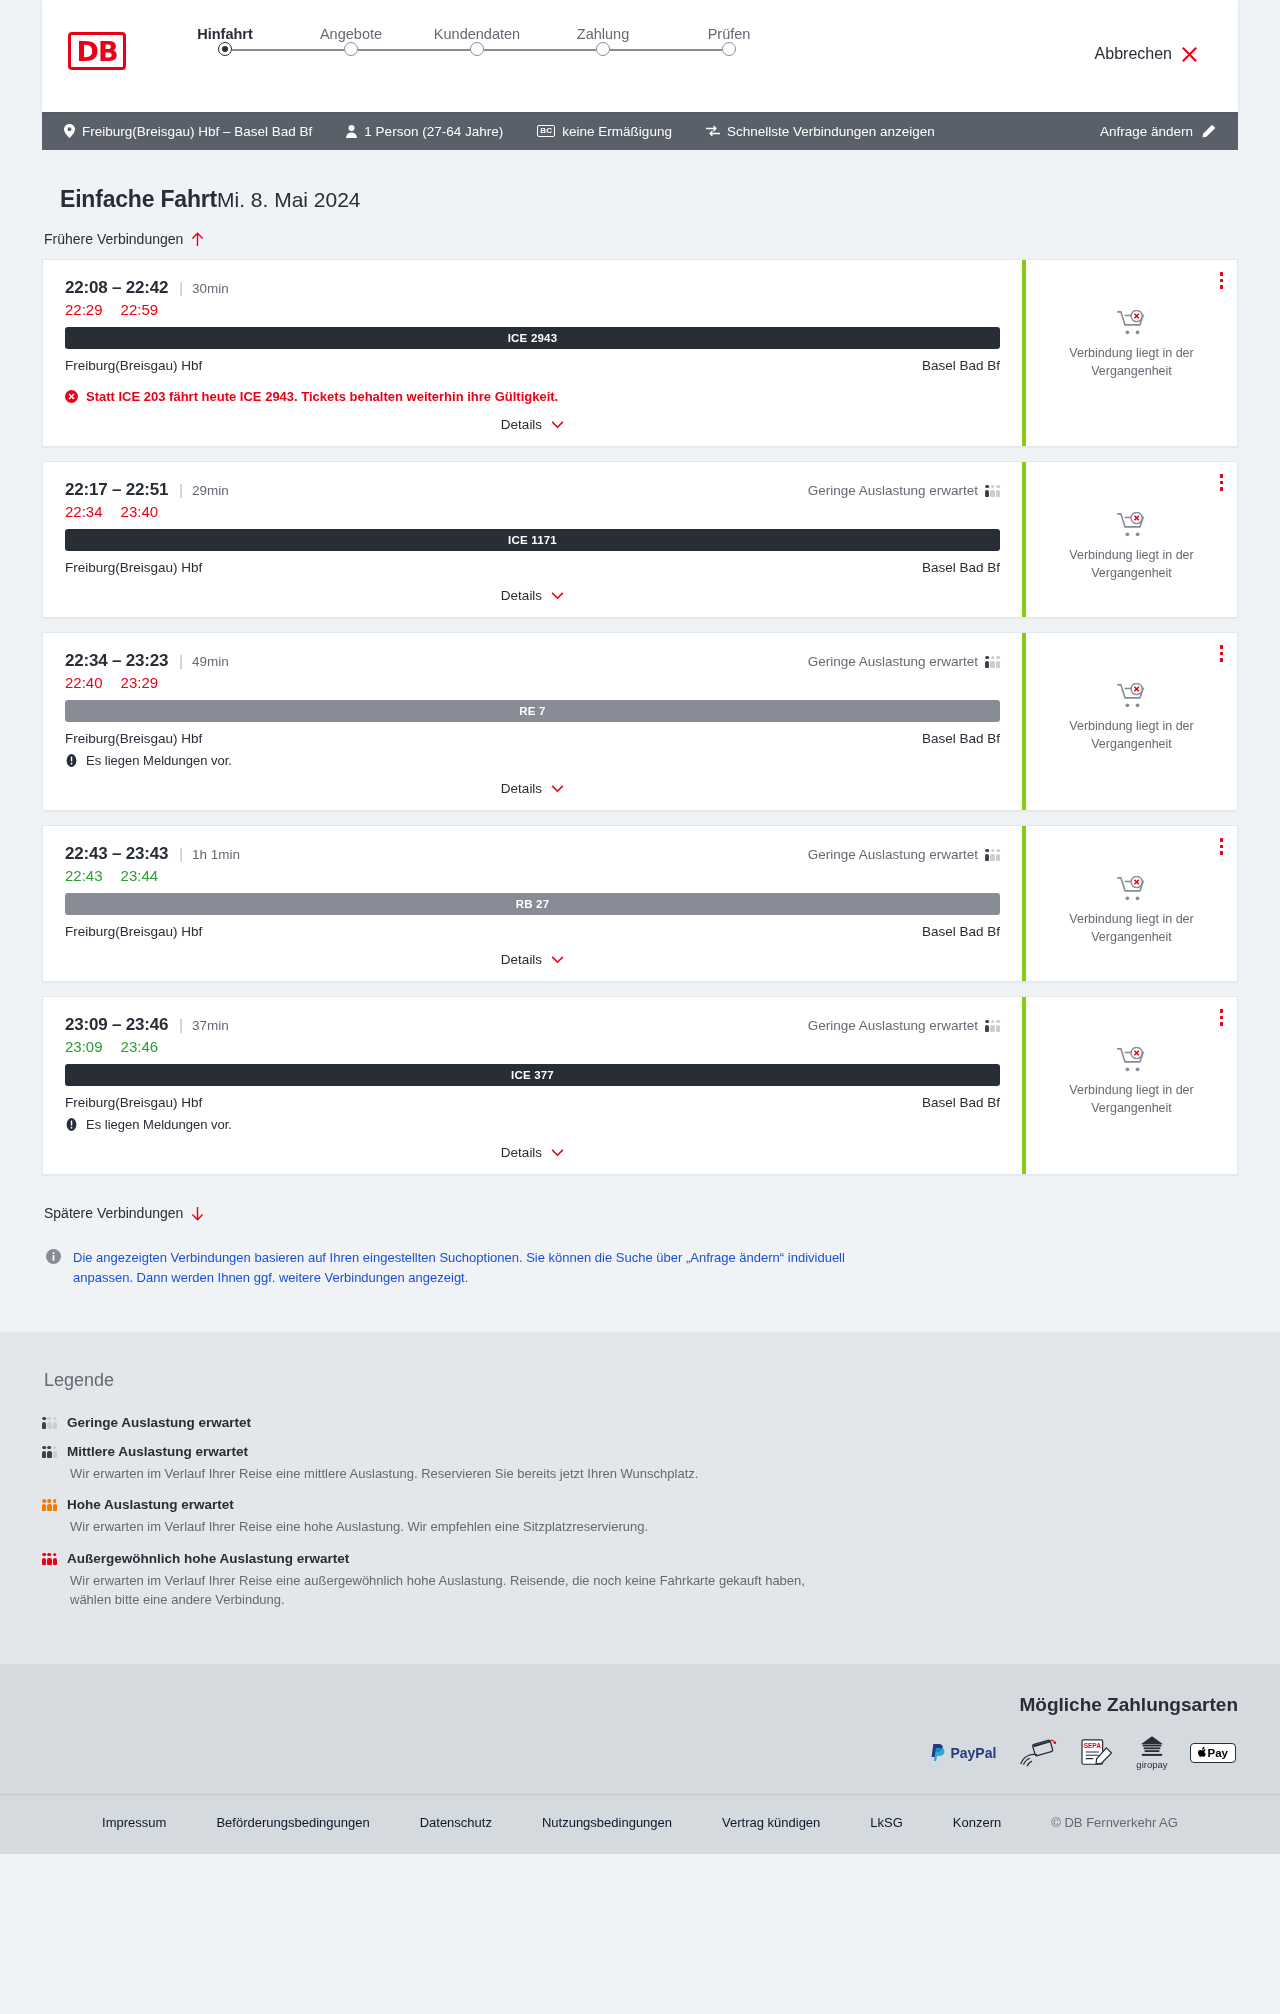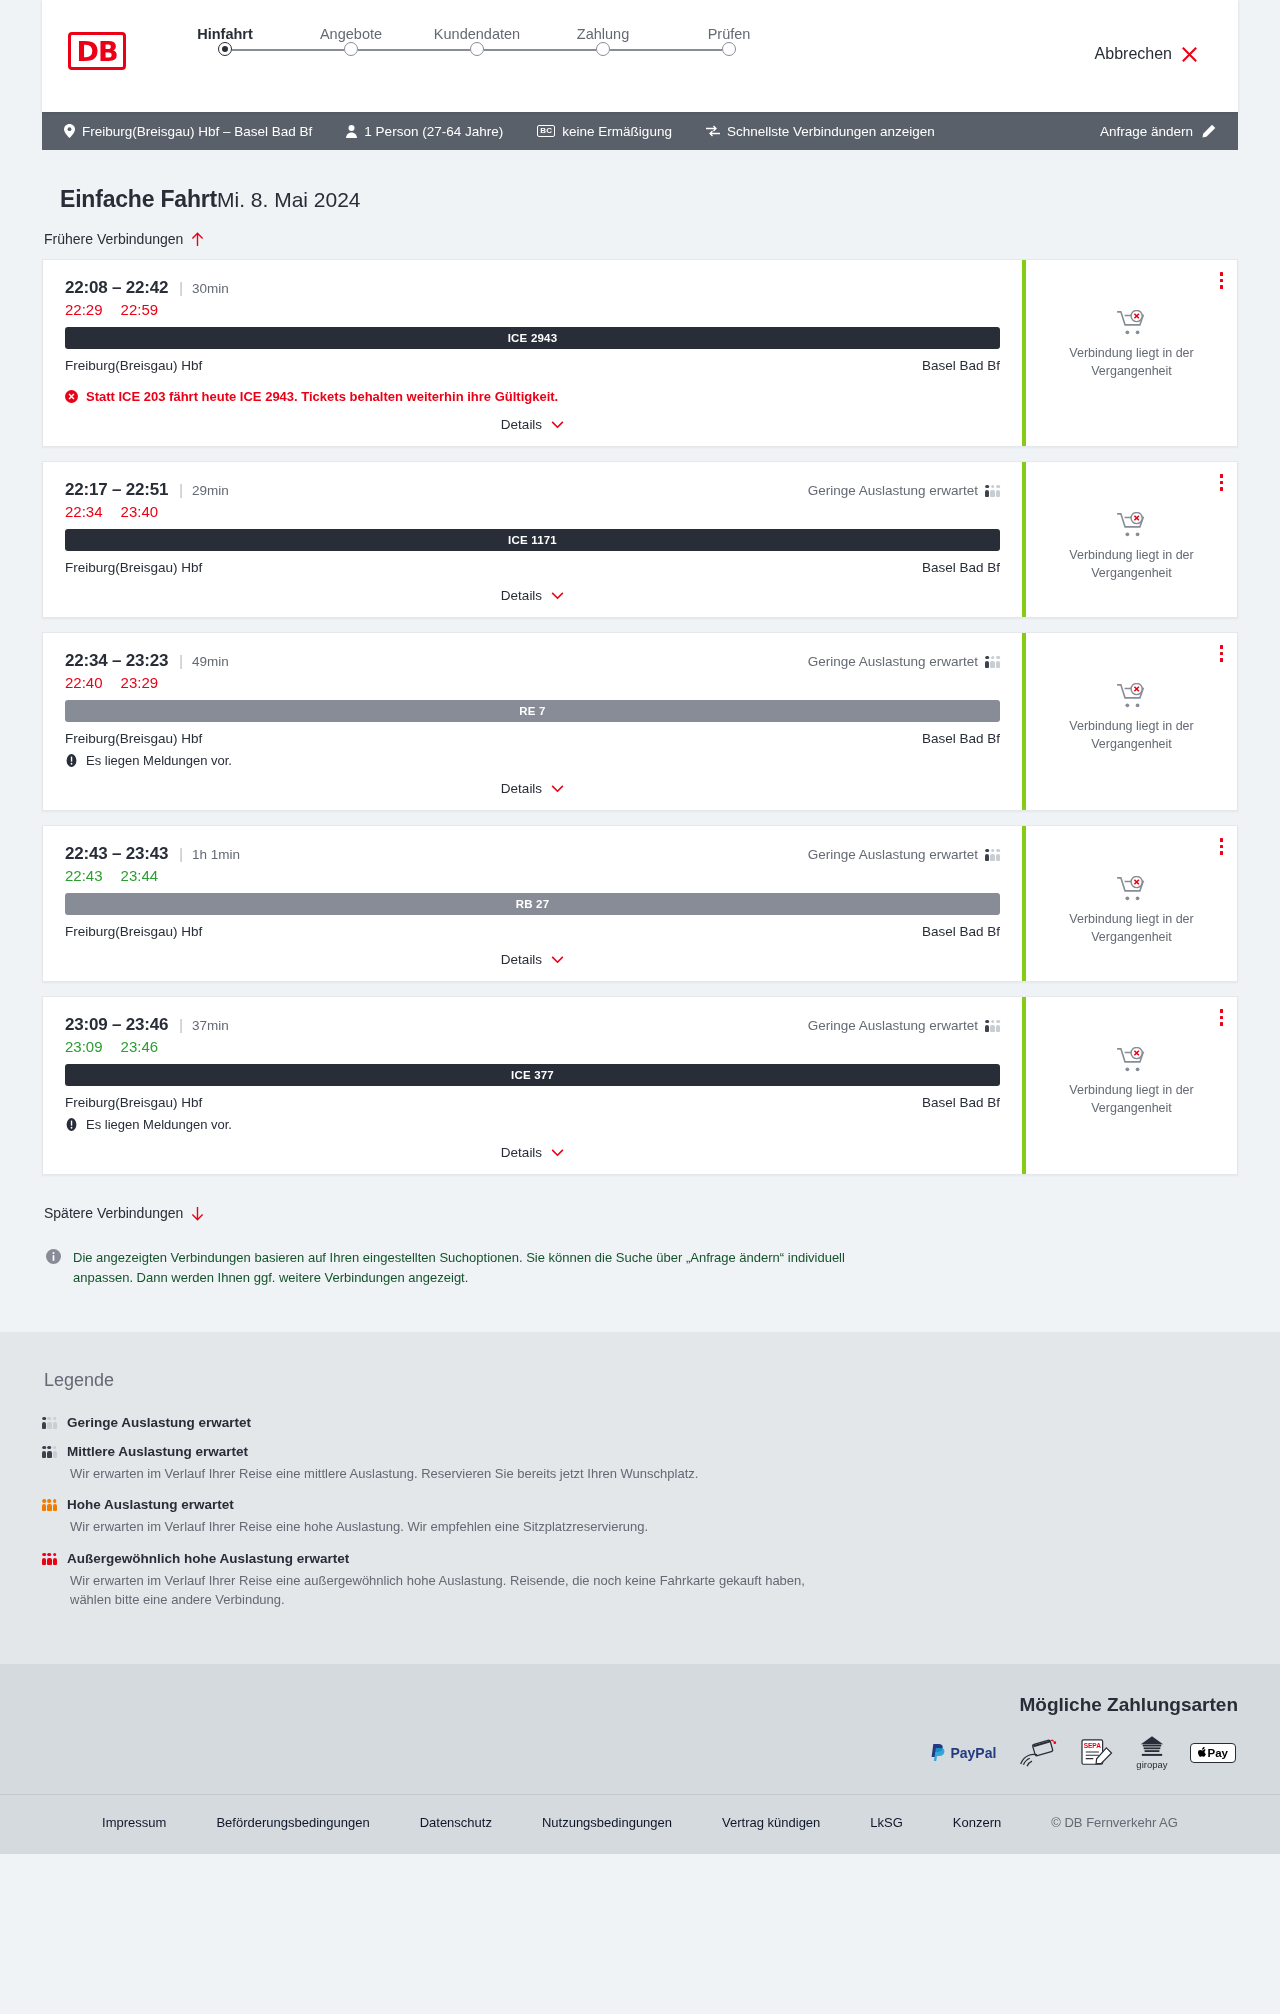--- a/index.html
+++ b/index.html
@@ -212,21 +212,21 @@
     cursor: pointer; background: none; border: none; font-family: inherit;
   }
   .chev { width: 13px; height: 8px; display: block; }
 
   
   .info-note {
     display: flex; gap: 12px;
     margin: 26px 0 44px 4px;
     max-width: 800px;
     font-size: 13px;
-    color: #14532d;
+    color: #1d4ed8;
     line-height: 1.52;
   }
   .info-note svg { flex: 0 0 auto; margin-top: 1px; }
 
   
   .legend-section { background: #e3e7ea; padding: 38px 42px 40px 42px; }
   .legend-title { font-size: 18px; color: #646973; margin-bottom: 24px; padding-left: 2px; }
   .legend-item { margin-bottom: 14px; }
   .legend-head { display: flex; align-items: center; gap: 10px; }
   .legend-head .lbl { font-size: 13.5px; font-weight: 700; color: #282d37; }

